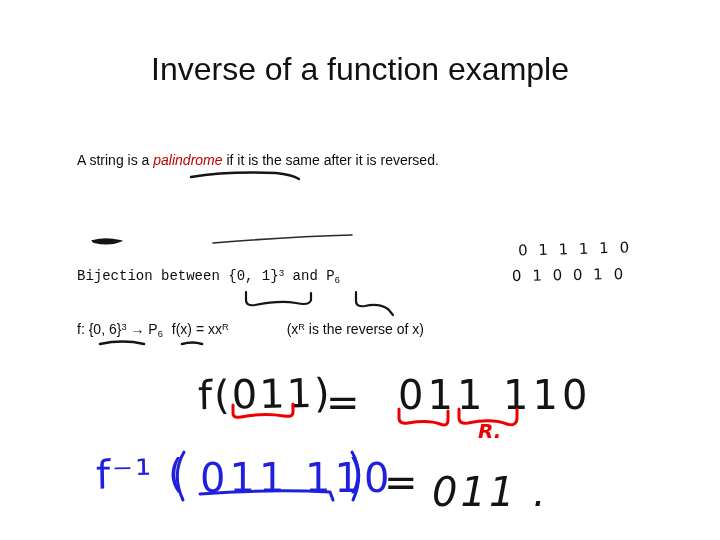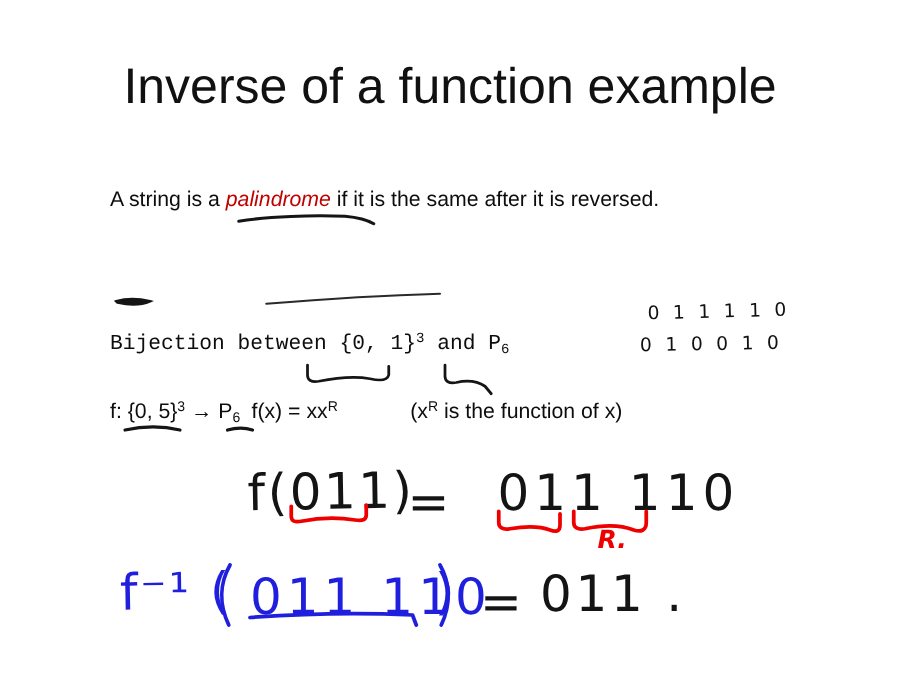--- a/index.html
+++ b/index.html
@@ -17,33 +17,33 @@
     color: #000000;
   }
 
   
   #title {
     position: absolute;
     left: 0;
     top: 46px;
     width: 720px;
     text-align: center;
-    font-size: 40px;
+    font-size: 32px;
     line-height: 46px;
     font-weight: 400;
     letter-spacing: 0px;
     color: #111111;
     white-space: nowrap;
   }
 
   
   .body-line {
     position: absolute;
-    left: 88px;
-    font-size: 17px;
+    left: 77px;
+    font-size: 14px;
     line-height: 22px;
     color: #0d0d0d;
     white-space: nowrap;
   }
   #line-def      { top: 149px; }
   #line-p6       { top: 210px; }
   #line-bijection{ top: 265px; font-family: Liberation Mono, monospace; }
   #line-fdef     { top: 318px; }
 
   .red-italic {
@@ -91,21 +91,21 @@
   }
   .hand-blue { color: #1f1fdd; }
 
   #hw-eq-f     { left: 198px; top: 371px; transform: rotate(-1deg); }
   #hw-eq-eq    { left: 326px; top: 379px; }
   #hw-eq-rhs   { left: 398px; top: 372px; letter-spacing: 4px; }
 
   #hw-inv-lhs  { left: 96px;  top: 451px; transform: rotate(-1deg); }
   #hw-inv-arg  { left: 200px; top: 455px; letter-spacing: 4px; }
   #hw-inv-eq   { left: 384px; top: 459px; }
-  #hw-inv-rhs  { left: 432px; top: 453px; letter-spacing: 3px; }
+  #hw-inv-rhs  { left: 432px; top: 469px; letter-spacing: 3px; font-style: italic; }
 
   #hw-R {
     left: 478px;
     top: 419px;
     font-size: 20px;
     font-weight: 700;
     font-style: italic;
     color: #ee0000;
   }
 </style>
@@ -119,21 +119,21 @@
   <div class="body-line" id="line-def">
     <span>A string is a </span><span class="red-italic">palindrome</span><span> if it is the same after it is reversed.</span>
   </div>
 
 
   <div class="body-line" id="line-bijection">
     <span>Bijection between {0, 1}</span><sup>3</sup><span> and P</span><sub>6</sub>
   </div>
 
   <div class="body-line" id="line-fdef">
-    <span>f: {0, 5}</span><sup>3</sup><span> → P</span><sub>6</sub><span class="gap-sm"></span><span>f(x) = xx</span><sup>R</sup><span class="gap-lg"></span><span>(x</span><sup>R</sup><span> is the function of x)</span>
+    <span>f: {0, 6}</span><sup>3</sup><span> → P</span><sub>6</sub><span class="gap-sm"></span><span>f(x) = xx</span><sup>R</sup><span class="gap-lg"></span><span>(x</span><sup>R</sup><span> is the reverse of x)</span>
   </div>
 
   <div class="hand hand-sm" id="hw-pal-1">0 1 1 1 1 0</div>
   <div class="hand hand-sm" id="hw-pal-2">0 1 0 0 1 0</div>
 
   <div class="hand hand-big" id="hw-eq-f">f(011)</div>
   <div class="hand hand-big" id="hw-eq-eq">=</div>
   <div class="hand hand-big" id="hw-eq-rhs">011 110</div>
   <div class="hand" id="hw-R">R.</div>
 

